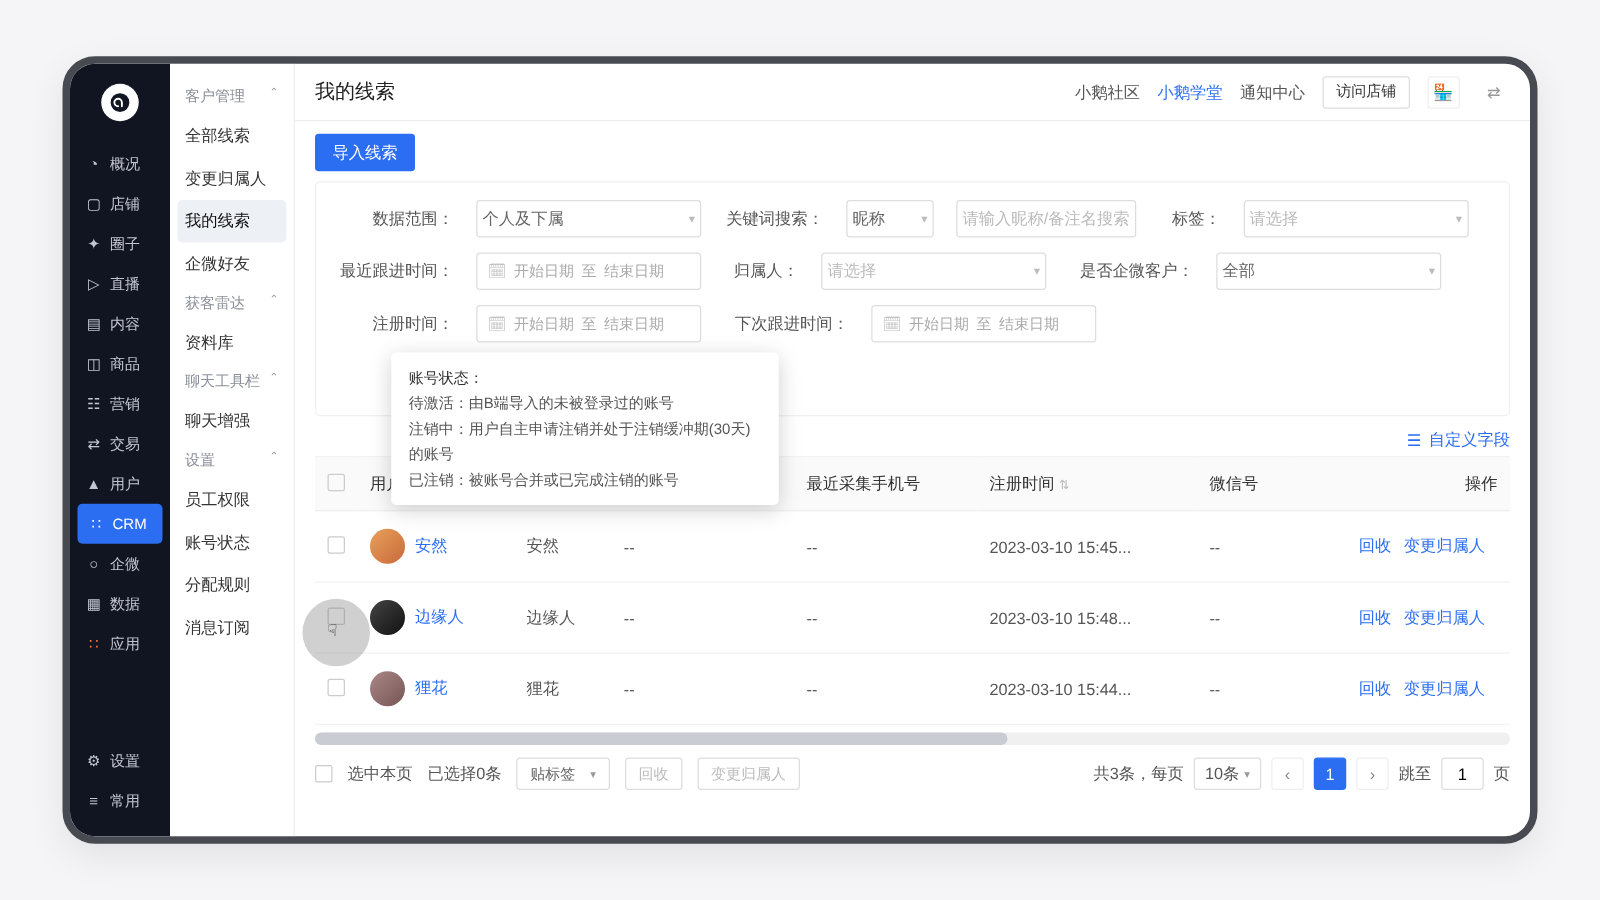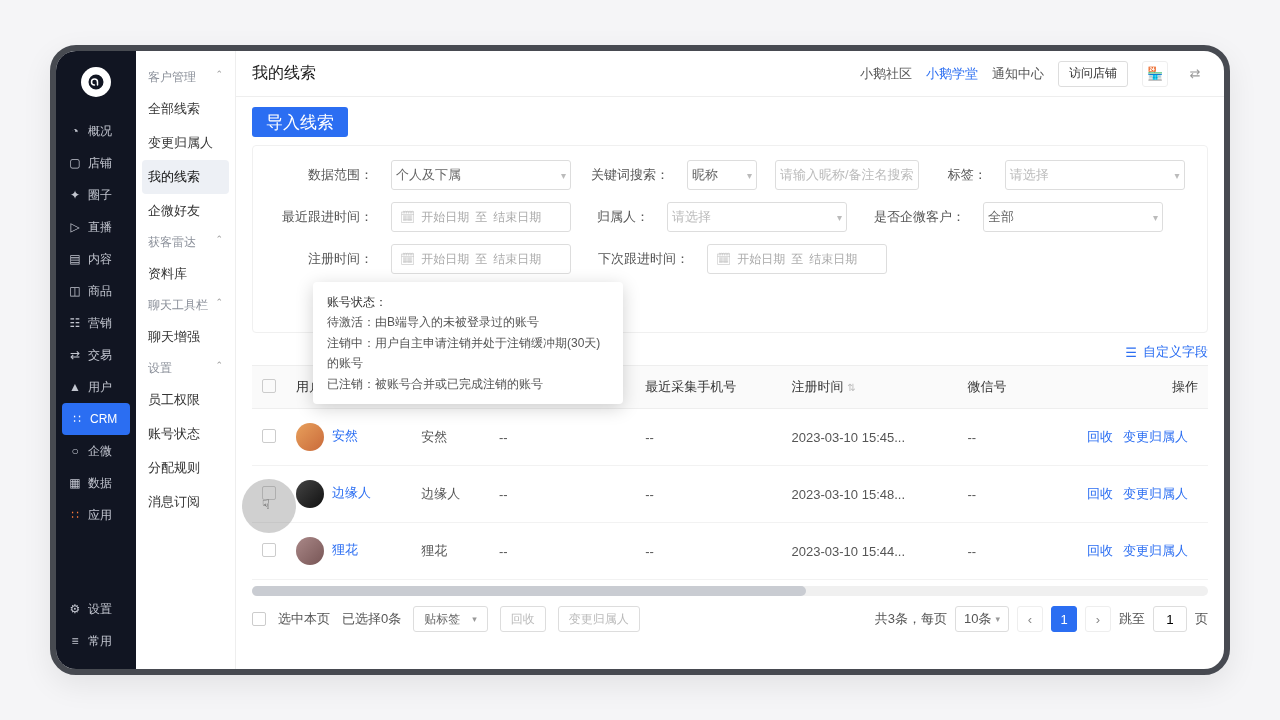--- a/index.html
+++ b/index.html
@@ -20,23 +20,23 @@
 .main { flex:1; display:flex; flex-direction:column; overflow:hidden; }
 .topbar{ height:46px; border-bottom:1px solid #eee; display:flex; align-items:center; padding:0 16px; gap:14px;}
 .page-title{ font-size:16px; color:#222; font-weight:500; margin-right:auto;}
 .search-box{ width:170px; height:28px; border:1px solid #ddd; border-radius:3px; display:flex; align-items:center; padding:0 6px; color:#aaa; font-size:12px;}
 .search-box input{ border:none; outline:none; flex:1; font-size:12px; color:#666;}
 .top-link{ font-size:13px; color:#555; cursor:pointer;}
 .top-link.blue{ color:#2b6ef2;}
 .visit-btn{ height:26px; padding:0 10px; border:1px solid #ddd; border-radius:3px; font-size:12px; display:flex; align-items:center; cursor:pointer;}
 .icon-btn{ width:26px; height:26px; border:1px solid #eee; border-radius:3px; display:flex; align-items:center; justify-content:center; cursor:pointer;}
 .content{ flex:1; overflow:auto; padding:10px 16px 16px; position:relative;}
-.import-btn{ background:#2b6ef2; color:#fff; border:none; border-radius:3px; height:30px; padding:0 14px; font-size:17px; cursor:pointer;}
+.import-btn{ background:#2b6ef2; color:#fff; border:none; border-radius:3px; height:30px; padding:0 14px; font-size:13px; cursor:pointer;}
 .filter-panel{ background:#fff; border:1px solid #f0f0f0; border-radius:4px; padding:14px 18px 18px; margin-top:8px; position:relative;}
-.filter-row{ display:flex; align-items:center; gap:18px; margin-bottom:12px; flex-wrap:wrap;margin-left:10px;}
+.filter-row{ display:flex; align-items:center; gap:18px; margin-bottom:12px; flex-wrap:wrap;}
 .lbl{ width:92px; text-align:right; color:#555; font-size:13px;}
 .sel,.inp{ height:30px; border:1px solid #ddd; border-radius:3px; padding:0 4px; font-size:13px; color:#666; background:#fff; display:flex; align-items:center; min-width:160px; justify-content:space-between;}
 .sel .caret{ color:#bbb; font-size:10px;}
 .date-range{ height:30px; border:1px solid #ddd; border-radius:3px; display:flex; align-items:center; padding:0 8px; font-size:12px; color:#aaa; gap:6px; min-width:180px;}
 .date-range .cal{color:#bbb;}
 .filter-actions{ display:flex; gap:14px; align-items:center; margin-top:4px; margin-left:110px;}
 .btn-primary{ background:#2b6ef2; color:#fff; border:none; border-radius:3px; height:28px; padding:0 16px; font-size:13px; cursor:pointer;}
 .link-reset{ color:#7a9bd8; font-size:13px; cursor:pointer;}
 .tooltip-box{ position:absolute; top:136px; left:60px; width:310px; background:#fff; box-shadow:0 4px 18px rgba(0,0,0,.18); border-radius:4px; padding:10px 14px; font-size:12px; color:#555; line-height:1.7; z-index:20;}
 .tooltip-box .tt-title{ color:#333;}

